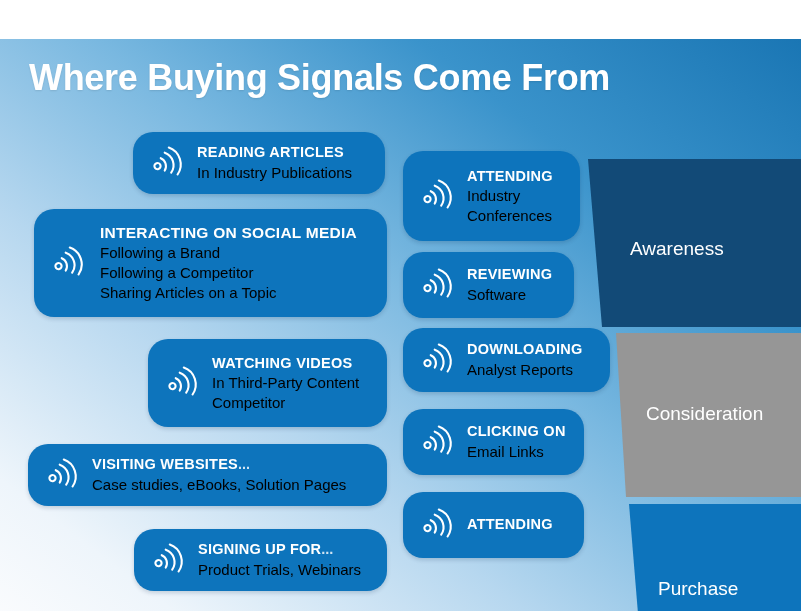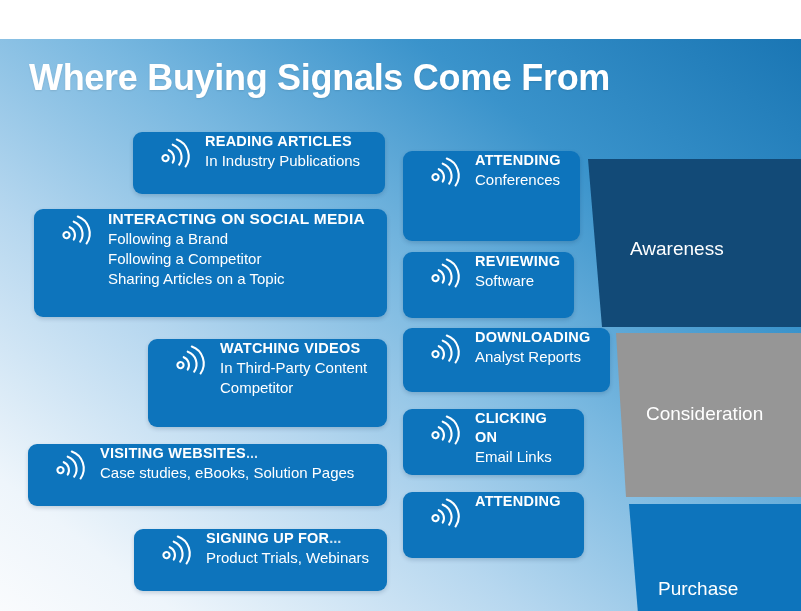--- a/index.html
+++ b/index.html
@@ -44,37 +44,37 @@
 
   #band-purchase{left:620px;top:465px;width:181px;height:146px;}
   #band-purchase .shape{
     position:absolute;inset:0;background:#0d74bc;
     clip-path:polygon(9px 0, 181px 0, 181px 146px, 21px 146px);
   }
   #band-purchase .band-label{left:38px;top:74px;}
 
   
   .card{
-    position:absolute;background:#0d74bc;border-radius:9px;
+    position:absolute;background:#0d74bc;border-radius:20px;
     box-shadow:0 2px 4px rgba(0,40,80,.18);
-    display:flex;box-sizing:border-box;padding-left:8px;
+    display:flex;align-items:center;box-sizing:border-box;
   }
   .card .icon{
     flex:0 0 auto;width:46px;height:46px;margin-left:11px;margin-right:7px;
     display:flex;align-items:center;justify-content:center;
   }
   .card .icon svg{display:block;}
   .card .txt{flex:1 1 auto;padding-right:12px;}
   .card .hd{
     color:#ffffff;font-weight:bold;font-size:14.5px;
     letter-spacing:.25px;line-height:1.32;
   }
   .card .hd .ell{font-weight:bold;color:#cfe3f2;letter-spacing:0;}
   .card .sub{
-    color:#ffffff;font-size:15px;line-height:1.33;font-weight:normal;
+    color:#000000;font-size:15px;line-height:1.33;font-weight:normal;
   }
 
   
   #card-reading{left:133px;top:93px;width:252px;height:62px;}
   #card-social{left:34px;top:170px;width:353px;height:108px;}
   #card-videos{left:148px;top:300px;width:239px;height:88px;}
   #card-websites{left:28px;top:405px;width:359px;height:62px;}
   #card-signup{left:134px;top:490px;width:253px;height:62px;}
 
   
@@ -204,20 +204,21 @@
         <g transform="rotate(-18 21 21)" fill="none" stroke="#ffffff" stroke-width="2.1" stroke-linecap="round">
           <circle cx="11" cy="21" r="3.1"></circle>
           <path d="M16.5 14.5 A8.6 8.6 0 0 1 16.5 27.5"></path>
           <path d="M22 10.5 A13.2 13.2 0 0 1 22 31.5"></path>
           <path d="M27.5 6.8 A17.9 17.9 0 0 1 27.5 35.2"></path>
         </g>
       </svg>
     </span>
     <span class="txt">
       <span class="hd"><span>ATTENDING</span><span class="ell"></span></span>
+      <span class="sub" style="display:block">Industry</span>
       <span class="sub" style="display:block">Conferences</span>
     </span>
   </div>
 
   <div class="card" id="card-reviewing">
     <span class="icon">
       <svg width="42" height="42" viewBox="0 0 42 42" aria-hidden="true">
         <g transform="rotate(-18 21 21)" fill="none" stroke="#ffffff" stroke-width="2.1" stroke-linecap="round">
           <circle cx="11" cy="21" r="3.1"></circle>
           <path d="M16.5 14.5 A8.6 8.6 0 0 1 16.5 27.5"></path>

